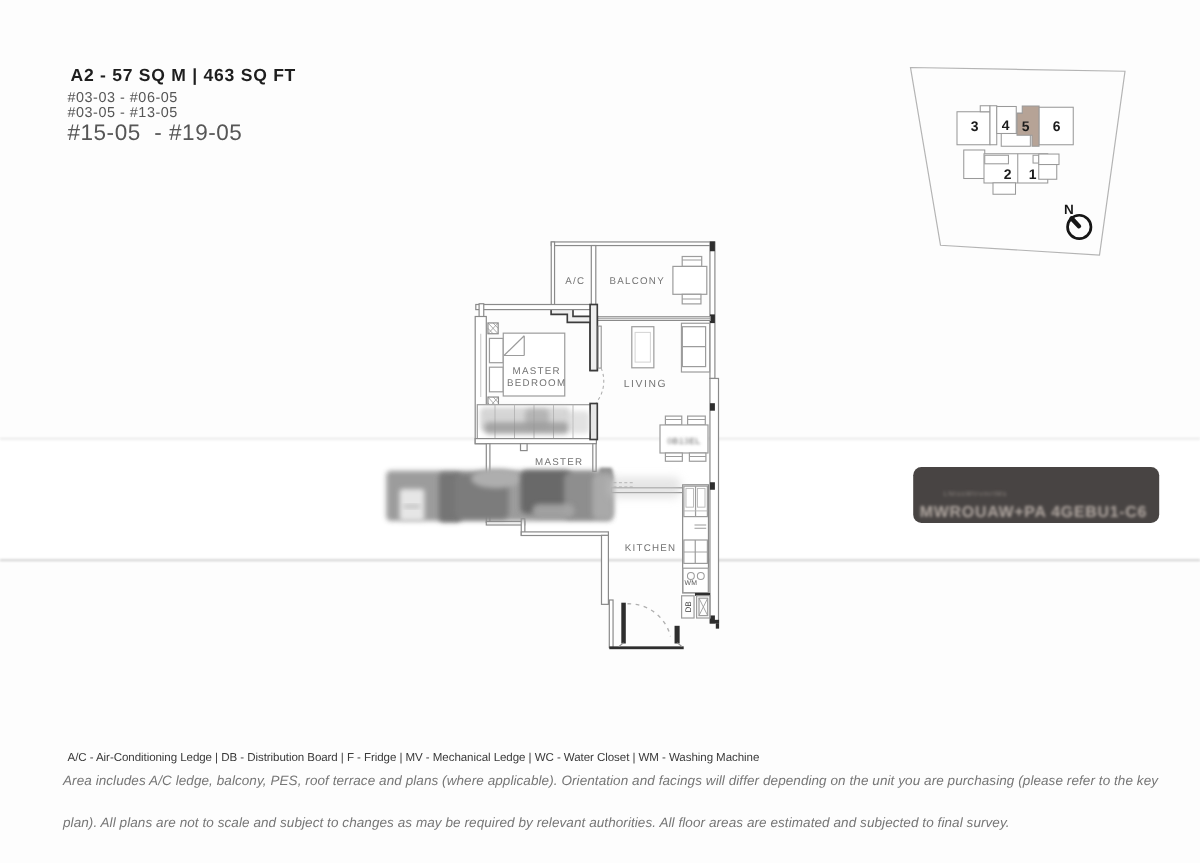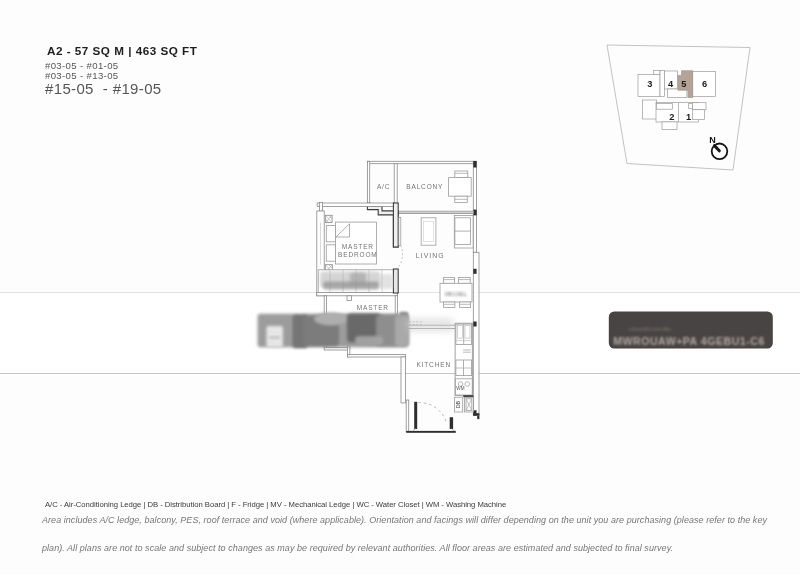--- a/index.html
+++ b/index.html
@@ -10,29 +10,29 @@
 <body>
 
 <div class="abs" style="left:0;top:292px;width:800px;height:81px;background:#ffffff;"></div>
 
 <div class="abs" style="left:0;top:292px;width:800px;height:1px;background:#e3e3e3;filter:blur(.6px);"></div>
 
 <div class="abs" style="left:0;top:372.8px;width:800px;height:1.5px;background:#c6c6c6;filter:blur(.7px);"></div>
 
 <div class="abs" style="left:47px;top:45px;font-size:11.7px;font-weight:bold;letter-spacing:.5px;color:#1e1e1e;line-height:1;">A2 - 57 SQ M | 463 SQ FT</div>
 
-<div class="abs" style="left:45px;top:61.4px;font-size:9.6px;letter-spacing:.35px;color:#565656;line-height:1;">#03-05 - #01-05</div>
+<div class="abs" style="left:45px;top:61.4px;font-size:9.6px;letter-spacing:.35px;color:#565656;line-height:1;">#03-03 - #06-05</div>
 
 <div class="abs" style="left:45px;top:71.4px;font-size:9.6px;letter-spacing:.35px;color:#565656;line-height:1;">#03-05 - #13-05</div>
 
 <div class="abs" style="left:45px;top:81.4px;font-size:15px;letter-spacing:.35px;color:#565656;line-height:1;">#15-05&nbsp; - #19-05</div>
 
 <div class="abs" style="left:45px;top:501px;font-size:7.7px;letter-spacing:-0.04px;color:#3a3a3a;line-height:1;">A/C - Air-Conditioning Ledge | DB - Distribution Board | F - Fridge | MV - Mechanical Ledge | WC - Water Closet | WM - Washing Machine</div>
 
-<div class="abs" style="left:42px;top:515.6px;font-size:9px;font-style:italic;letter-spacing:.05px;color:#767676;line-height:1;">Area includes A/C ledge, balcony, PES, roof terrace and void (where applicable). Orientation and facings will differ depending on the unit you are purchasing (please refer to the key</div>
+<div class="abs" style="left:42px;top:515.6px;font-size:9px;font-style:italic;letter-spacing:.05px;color:#767676;line-height:1;">Area includes A/C ledge, balcony, PES, roof terrace and plans (where applicable). Orientation and facings will differ depending on the unit you are purchasing (please refer to the key</div>
 
 <div class="abs" style="left:42px;top:527.8px;font-size:9px;font-style:italic;letter-spacing:.05px;color:#767676;line-height:1;margin-top:16px;">plan). All plans are not to scale and subject to changes as may be required by relevant authorities. All floor areas are estimated and subjected to final survey.</div>
 
 <svg class="abs" style="left:0;top:0;filter:blur(0.3px);" width="800" height="575" viewBox="0 0 800 575">
   <defs>
     <filter id="b3" x="-50%" y="-50%" width="200%" height="200%">
         <feGaussianBlur stdDeviation="3"></feGaussianBlur>
       </filter>
     <filter id="b2" x="-50%" y="-50%" width="200%" height="200%">
         <feGaussianBlur stdDeviation="1.6"></feGaussianBlur>

